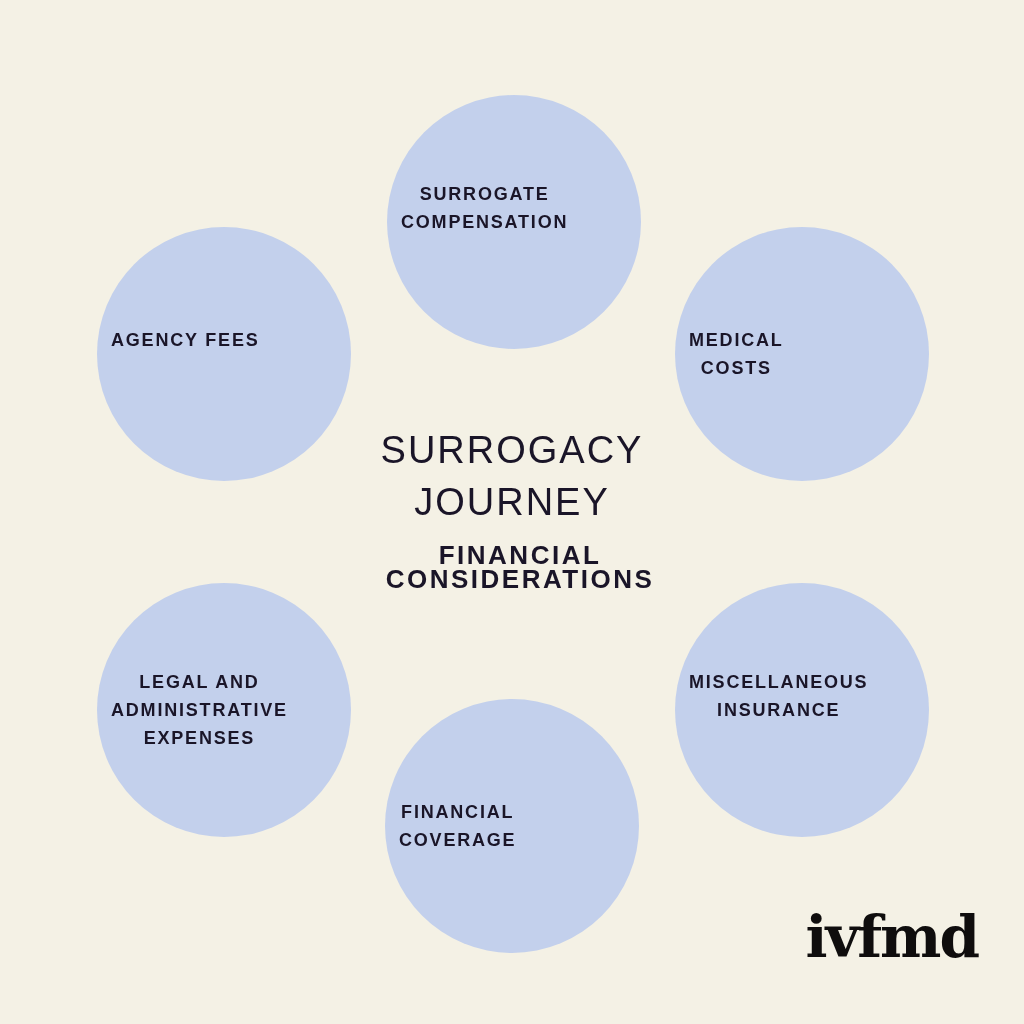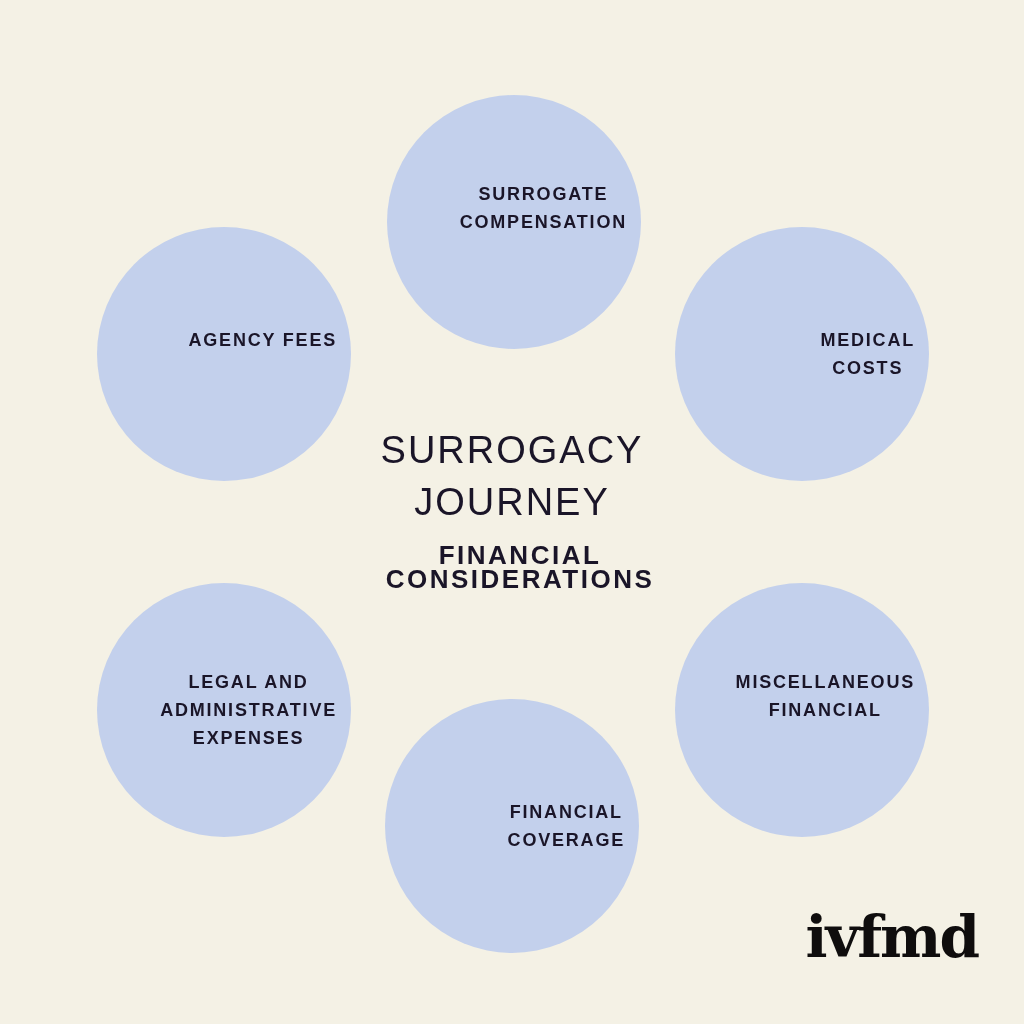--- a/index.html
+++ b/index.html
@@ -17,21 +17,21 @@
 
   
   .circle {
     position: absolute;
     width: 254px;
     height: 254px;
     border-radius: 50%;
     background: var(--circle-fill, #c3d0ec);
     display: flex;
     align-items: center;
-    justify-content: flex-end;
+    justify-content: flex-start;
     text-align: center;
   }
   .circle-label {
     font-weight: 700;
     font-size: 18px;
     letter-spacing: 1.8px;
     line-height: 28px;
     color: var(--text, #1a1528);
     white-space: pre-line;
     padding: 0 14px;
@@ -106,21 +106,21 @@
   </div>
 
   <div class="circle pos-ll">
     <span class="circle-label">LEGAL AND
 ADMINISTRATIVE
 EXPENSES</span>
   </div>
 
   <div class="circle pos-lr shift-up">
     <span class="circle-label">MISCELLANEOUS
-FINANCIAL</span>
+INSURANCE</span>
   </div>
 
   <div class="circle pos-bottom">
     <span class="circle-label">FINANCIAL
 COVERAGE</span>
   </div>
 
   <div class="title-block">
     <h1 class="main-title">SURROGACY
 JOURNEY</h1>

